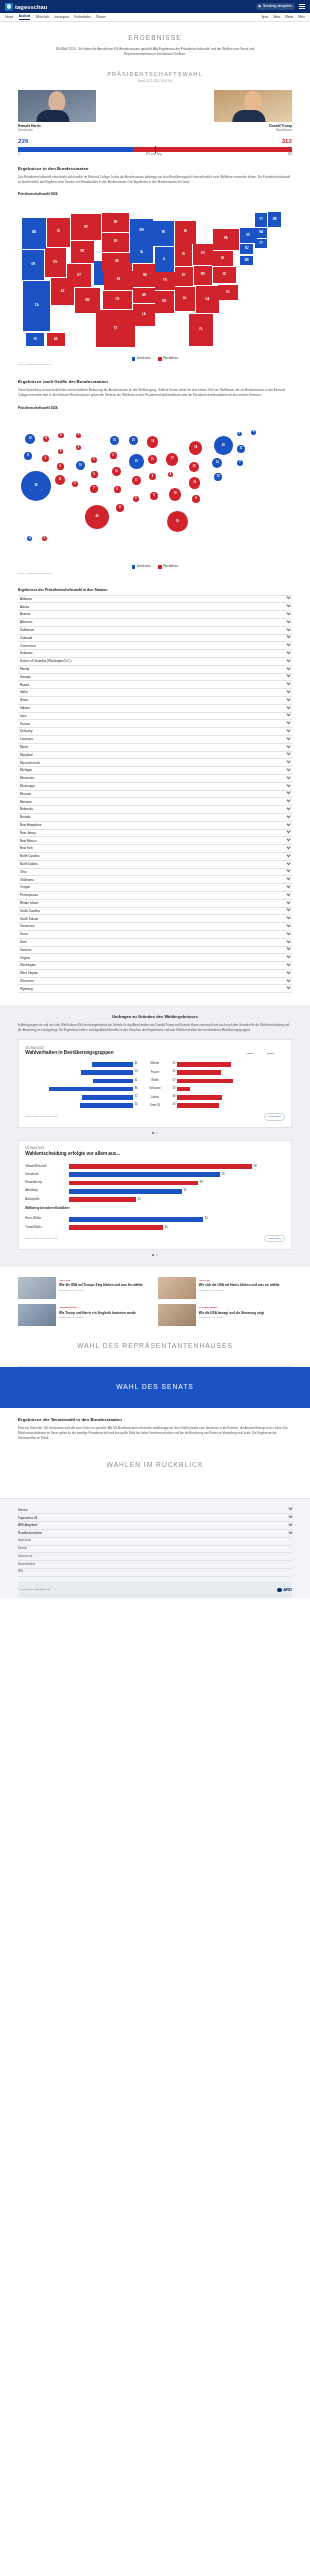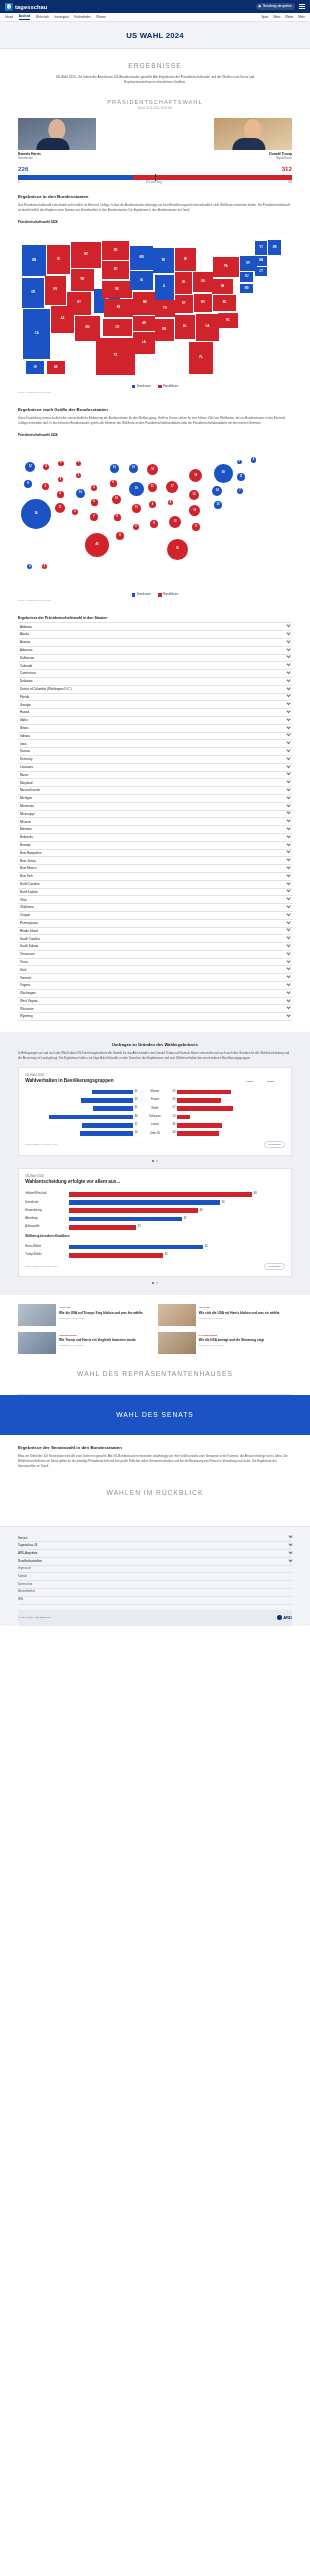--- a/index.html
+++ b/index.html
@@ -244,23 +244,20 @@
     <a href="#">Faktenfinder</a>
     <a href="#">Wissen</a>
     <span class="nav-right">
       <a href="#">Sport</a>
       <a href="#">Video</a>
       <a href="#">Wetter</a>
       <a href="#">Mehr</a>
     </span>
   </div>
 
-  <div class="title-band">
-    <h1>US WAHL 2024</h1>
-  </div>
 
   <div class="section-head">
     <h2>ERGEBNISSE</h2>
     <p class="sub">US-Wahl 2024 - So haben die Amerikaner US-Bundesstaaten gewählt: Alle Ergebnisse der Präsidentschaftswahl und der Wahlen zum Senat und Repräsentantenhaus in interaktiven Grafiken.</p>
   </div>
 
   <div class="wrap">
     <div class="pres-head">
       <h3>PRÄSIDENTSCHAFTSWAHL</h3>
       <div class="meta">Stand: 20.11.2024, 08:11 Uhr</div>

